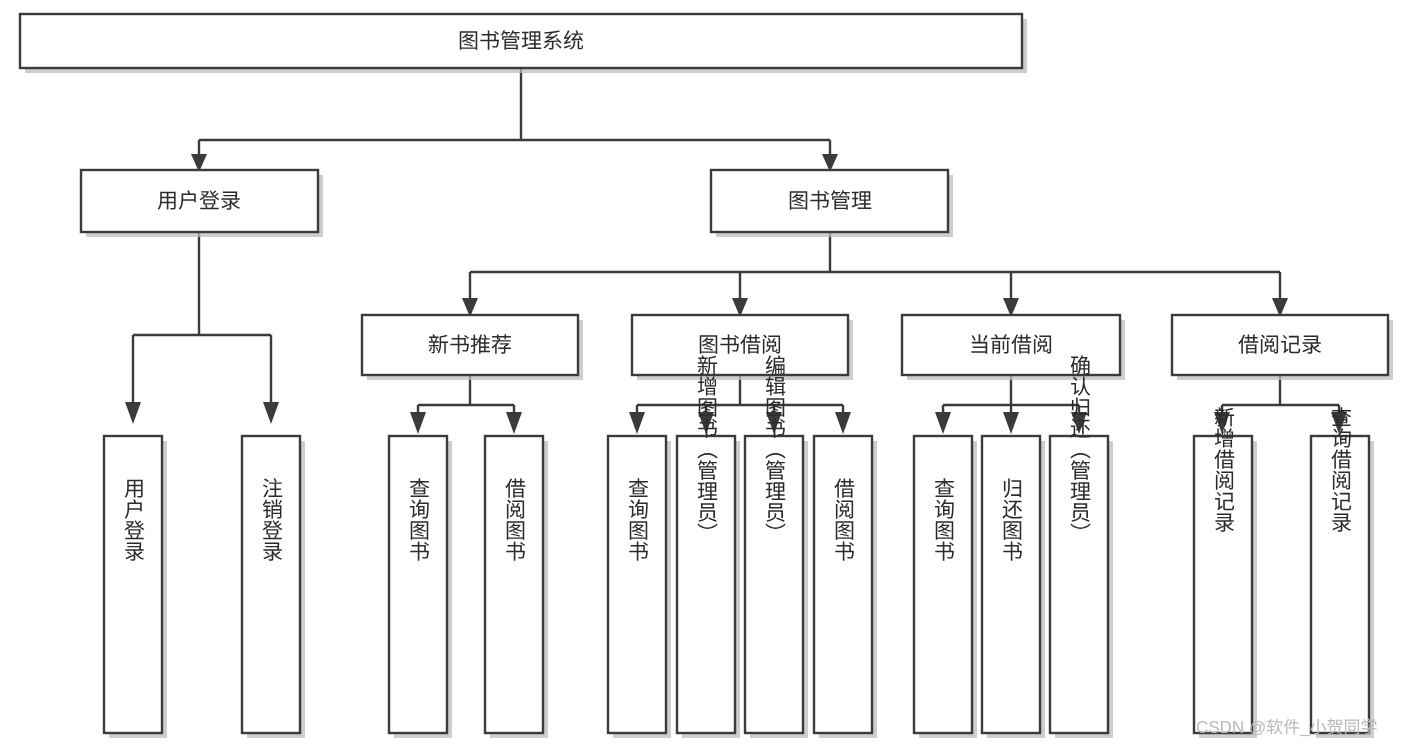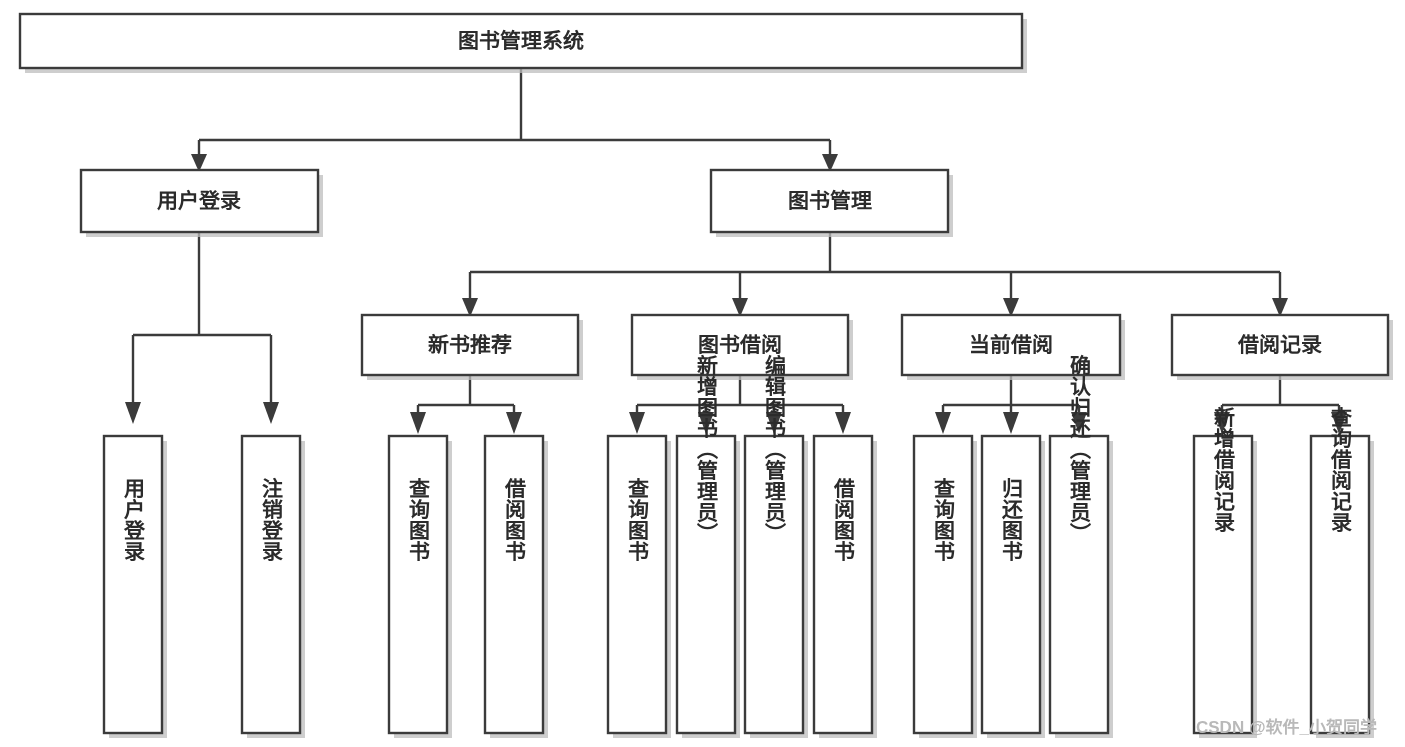--- a/index.html
+++ b/index.html
@@ -10,21 +10,20 @@
   }
   body {
     font-family: "Liberation Sans", "DejaVu Sans", sans-serif;
   }
   #diagram-root {
     position: relative;
     width: 1405px;
     height: 747px;
     background: #ffffff;
     overflow: hidden;
-    font-weight: bold;
   }
   svg.diagram-canvas {
     position: absolute;
     top: 0;
     left: 0;
     width: 1405px;
     height: 747px;
     display: block;
   }
   .node-box {

